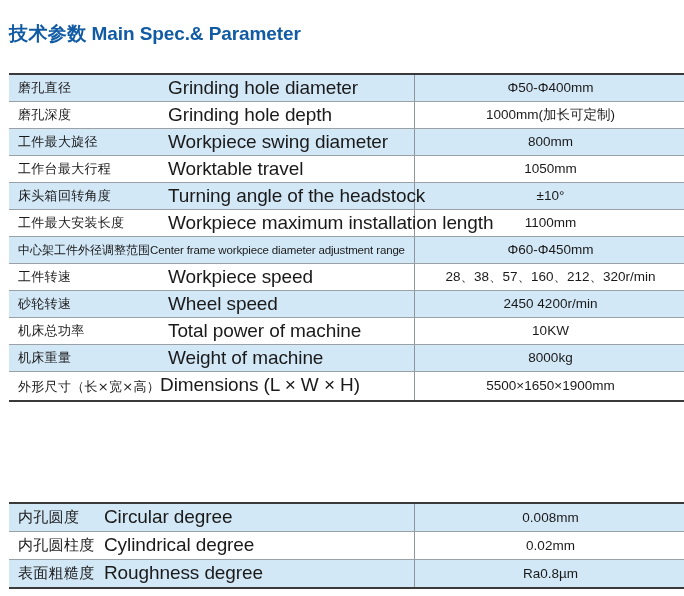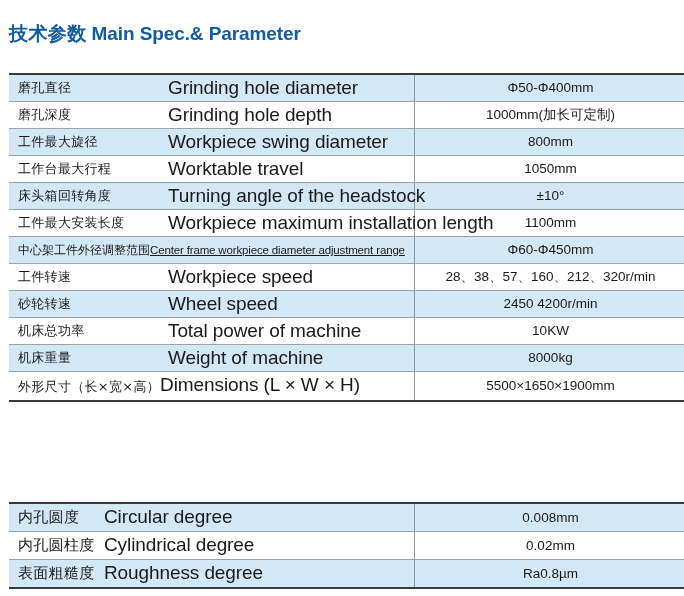--- a/index.html
+++ b/index.html
@@ -128,21 +128,20 @@
   }
   
   #table-spec tr.condensed .lbl-cn {
     font-size: 12px;
     letter-spacing: 0px;
   }
   #table-spec tr.condensed .lbl-en {
     position: static;
     font-size: 11.5px;
     letter-spacing: -0.15px;
-    text-decoration: underline;
   }
 
   
   #table-accuracy .lbl-en {
     position: absolute;
     left: 95px;
     top: 0;
     line-height: 26px;
     text-align: center;
   }

